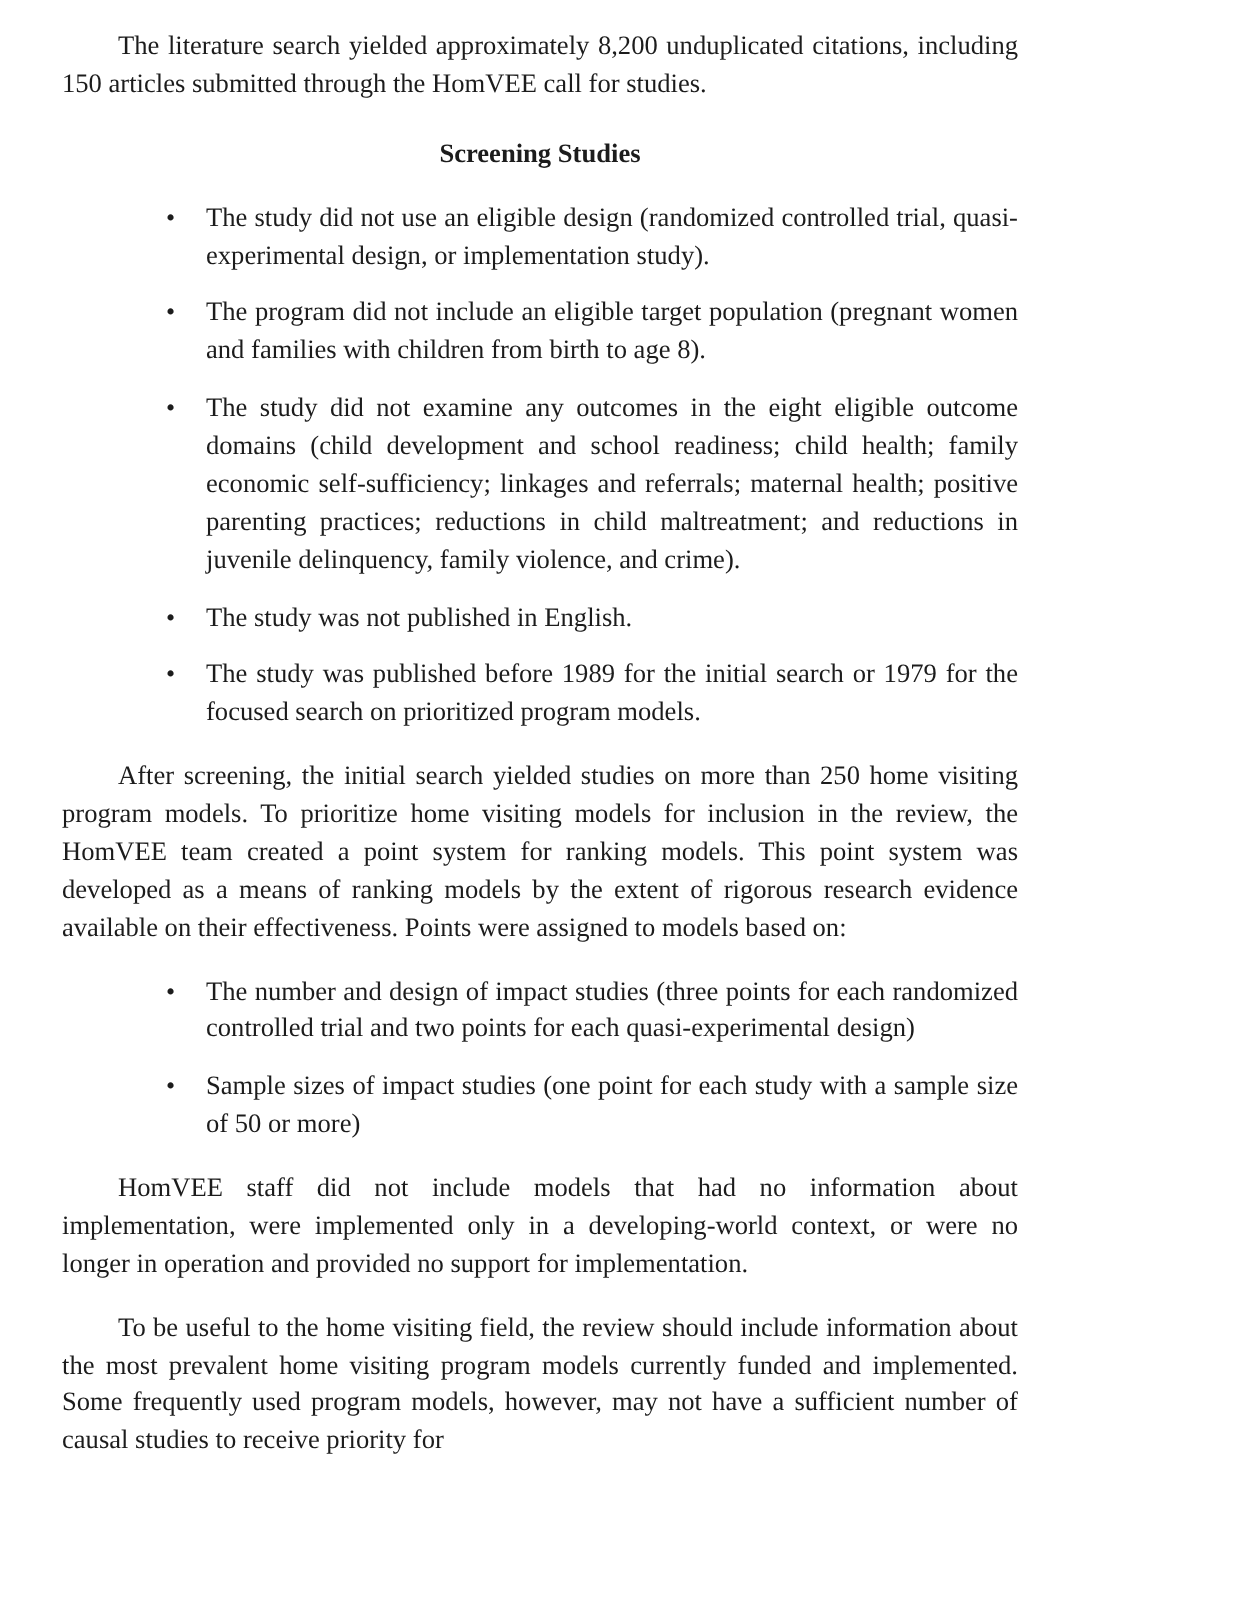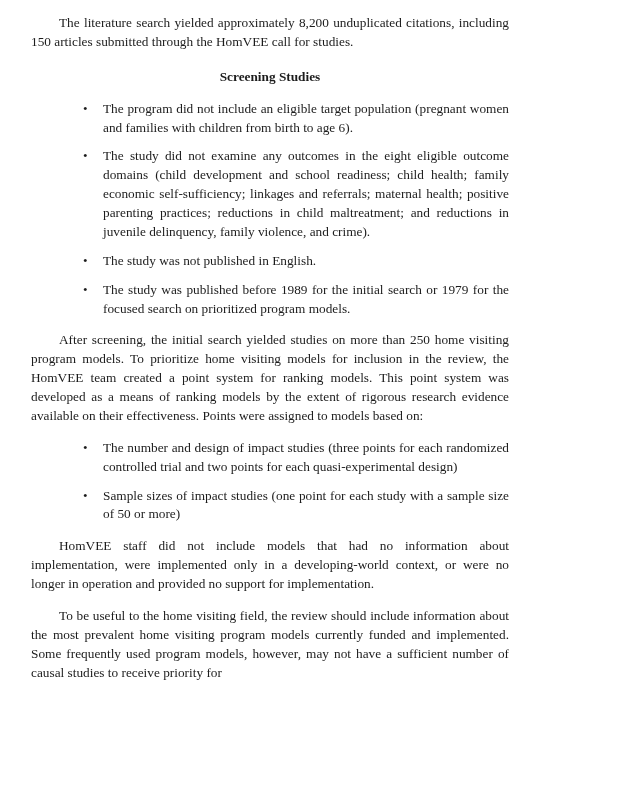--- a/index.html
+++ b/index.html
@@ -56,21 +56,22 @@
 <body>
 
 <div class="page">
 
   <p class="para">The literature search yielded approximately 8,200 unduplicated citations, including 150 articles submitted through the HomVEE call for studies.</p>
 
   <h2 class="heading">Screening Studies</h2>
 
 
   <ul class="bullets">
-    <li>The program did not include an eligible target population (pregnant women and families with children from birth to age 6).</li>
+    <li>The study did not use an eligible design (randomized controlled trial, quasi-experimental design, or implementation study).</li>
+    <li>The program did not include an eligible target population (pregnant women and families with children from birth to age 8).</li>
     <li>The study did not examine any outcomes in the eight eligible outcome domains (child development and school readiness; child health; family economic self-sufficiency; linkages and referrals; maternal health; positive parenting practices; reductions in child maltreatment; and reductions in juvenile delinquency, family violence, and crime).</li>
     <li>The study was not published in English.</li>
     <li>The study was published before 1989 for the initial search or 1979 for the focused search on prioritized program models.</li>
   </ul>
 
 
   <p class="para">After screening, the initial search yielded studies on more than 250 home visiting program models. To prioritize home visiting models for inclusion in the review, the HomVEE team created a point system for ranking models. This point system was developed as a means of ranking models by the extent of rigorous research evidence available on their effectiveness. Points were assigned to models based on:</p>
 
   <ul class="bullets">
     <li>The number and design of impact studies (three points for each randomized controlled trial and two points for each quasi-experimental design)</li>

